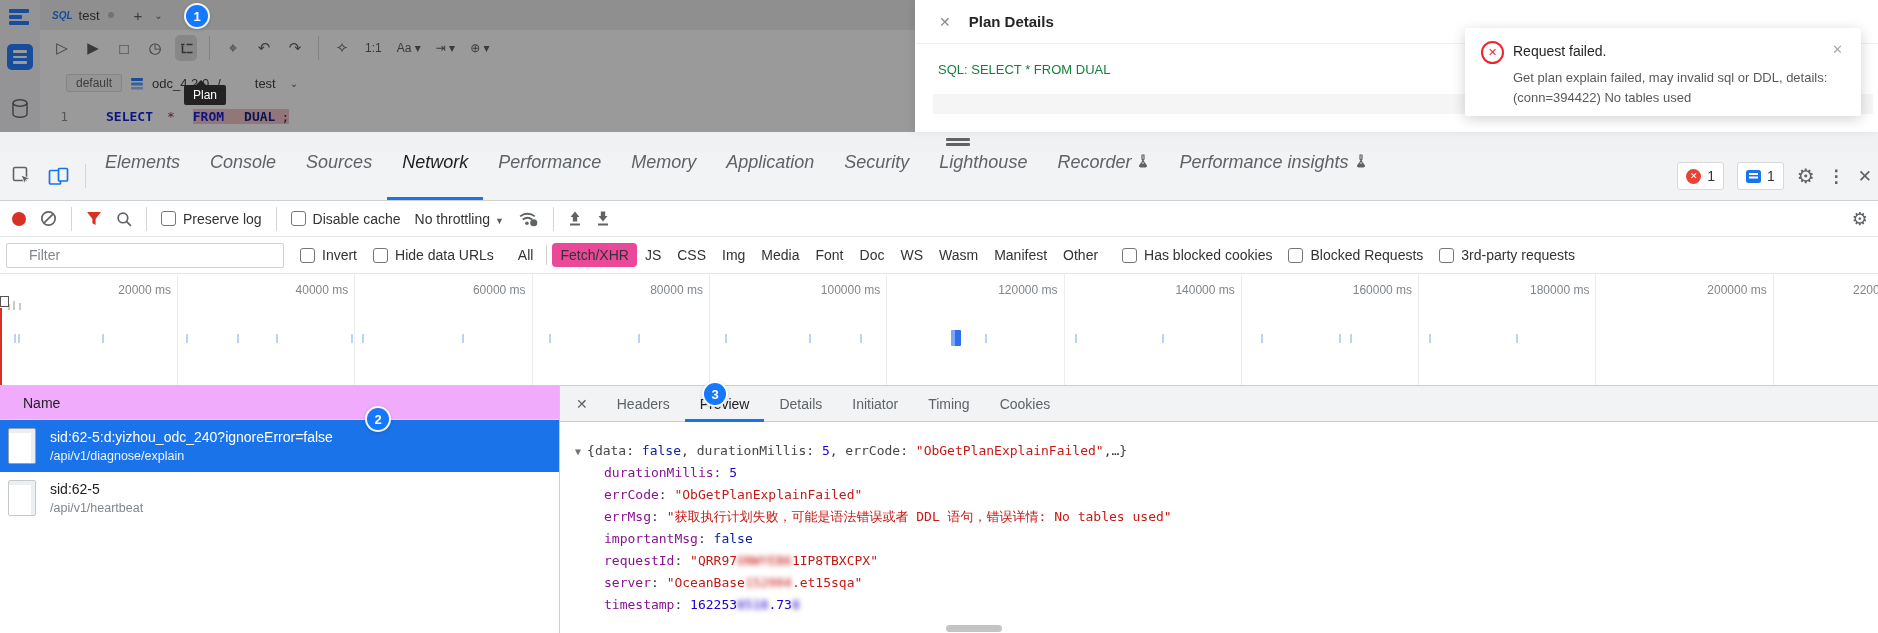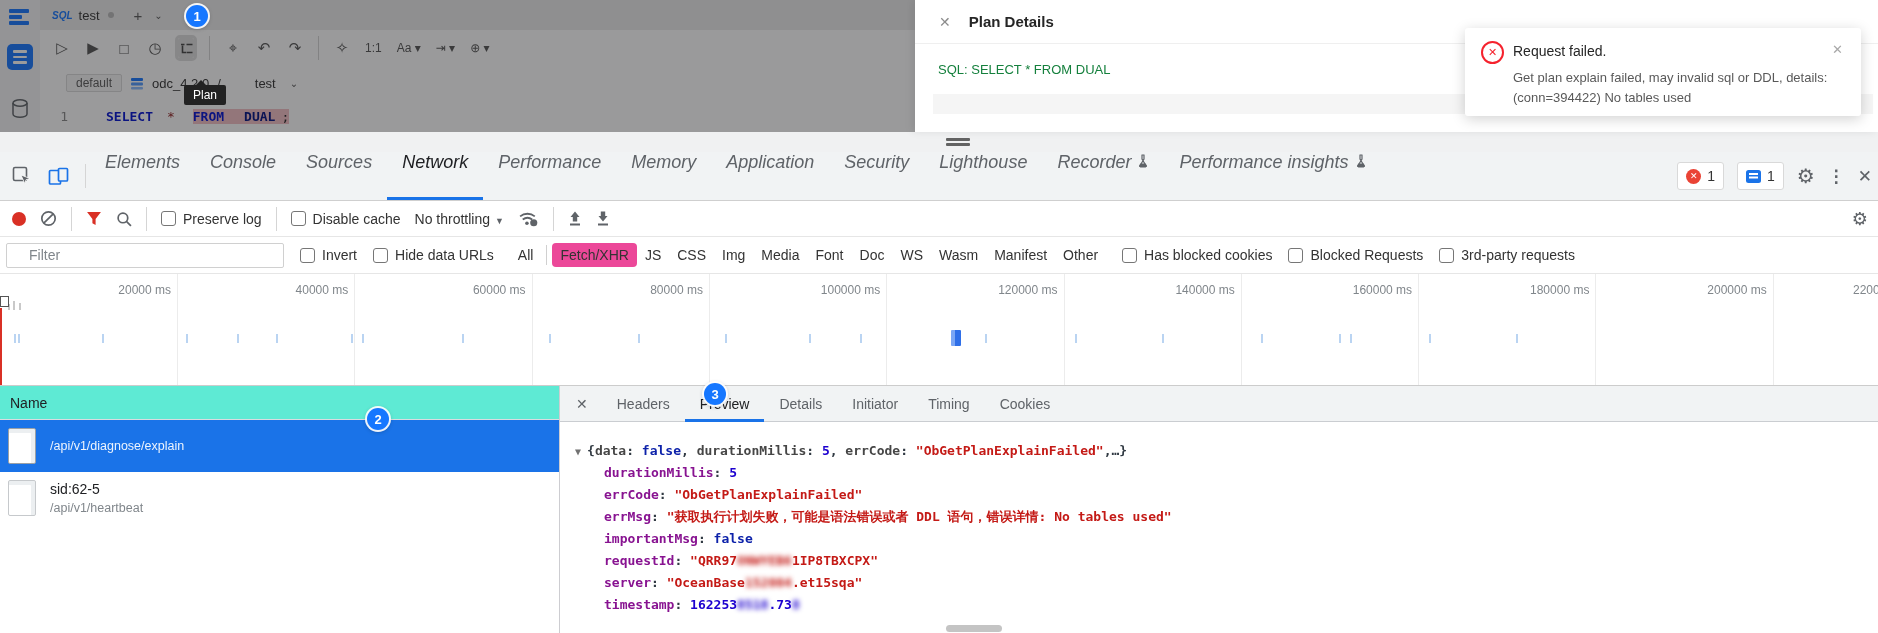--- a/index.html
+++ b/index.html
@@ -82,36 +82,36 @@
   .tl-grid{position:absolute;top:0;width:1px;height:112px;background:#ececec;}
   .tl-label{position:absolute;top:9px;width:120px;text-align:right;font-size:12px;color:#80868b;white-space:nowrap;}
   .tl-label.edge{width:auto;text-align:left;}
   .tl-tick{position:absolute;top:60px;width:2px;height:9px;background:#aecdf0;opacity:0.85;}
   #tl-bar{position:absolute;left:951px;top:56px;width:10px;height:16px;border-radius:1px;background:linear-gradient(90deg,#7aa6f5 0 38%,#2f6fe8 38%);}
   #tl-redline{position:absolute;left:0;top:34px;width:2px;height:78px;background:#d93025;}
   #tl-handle{position:absolute;left:0;top:22px;width:9px;height:11px;background:#fff;border:1px solid #555;box-sizing:border-box;}
   .dust{position:absolute;width:2px;background:#c9c9c9;}
   
   #reqlist{left:0;top:386px;width:560px;height:247px;background:#fff;border-right:1px solid #cdcdd1;box-sizing:border-box;}
-  #list-header{position:absolute;left:0;top:0;right:0;height:34px;background:#5eead4;border-bottom:1px solid #dadce0;display:flex;align-items:center;padding-left:10px;box-sizing:border-box;font-size:14px;color:#202124;}
+  #list-header{position:absolute;left:0;top:0;right:0;height:34px;background:#f0abfc;border-bottom:1px solid #dadce0;display:flex;align-items:center;padding-left:23px;box-sizing:border-box;font-size:14px;color:#202124;}
   .nrow{position:absolute;left:0;right:0;height:52px;display:flex;align-items:center;gap:14px;padding-left:8px;box-sizing:border-box;}
   .nrow.sel{background:#1a73e8;}
   .doc{width:26px;height:34px;background:#fff;border:1px solid #9aa0a6;border-radius:2px;box-shadow:inset -4px 4px 0 #eceff1;}
   .nrow:not(.sel) .doc{border-color:#c6c9cc;}
   .ntitle{font-size:14px;color:#202124;line-height:20px;}
   .npath{font-size:12.5px;color:#80868b;line-height:18px;}
   .nrow.sel .ntitle{color:#fff;}
   .nrow.sel .npath{color:rgba(255,255,255,0.92);}
   #pane{left:560px;top:386px;width:1318px;height:247px;background:#fff;}
   #pane-tabs{position:absolute;left:0;top:0;right:0;height:36px;background:#f1f3f4;border-bottom:1px solid #cacdd1;display:flex;align-items:center;box-sizing:border-box;}
   #pane-close{padding:0 14px 0 16px;color:#5f6368;font-size:14px;}
   .ptab{padding:0 15px;font-size:14px;color:#5f6368;height:36px;line-height:36px;}
   .ptab.active{color:#202124;box-shadow:inset 0 -3px 0 #1a73e8;}
   #preview{position:absolute;left:15px;top:54px;font-family:"DejaVu Sans Mono","DejaVu Sans",monospace;font-size:13px;white-space:nowrap;}
-  .pline{line-height:22px;height:22px;font-weight:bold;}
+  .pline{line-height:22px;height:22px;}
   .ind1{margin-left:29px;}
   .seg.plain{color:#303942;}
   .seg.skey{color:#464646;}
   .seg.key{color:#881391;}
   .seg.bool{color:#0d22aa;}
   .seg.num{color:#1c00cf;}
   .seg.str{color:#c41a16;}
   .seg.caret{color:#727272;font-size:10px;}
   .seg.blur{filter:blur(2.5px);}
   #hscroll{position:absolute;left:386px;bottom:1px;width:56px;height:7px;background:#c4c4c4;border-radius:4px;}
@@ -417,20 +417,21 @@
     </div>
 
   <div class="abs" id="reqlist">
     <div id="list-header">
         <span>Name</span>
       </div>
     <div id="req-rows">
         <div class="nrow sel" style="top: 34px;">
           <span class="doc"></span>
           <div>
+            <div class="ntitle">sid:62-5:d:yizhou_odc_240?ignoreError=false</div>
             <div class="npath">/api/v1/diagnose/explain</div>
           </div>
         </div>
         <div class="nrow" style="top: 86px;">
           <span class="doc"></span>
           <div>
             <div class="ntitle">sid:62-5</div>
             <div class="npath">/api/v1/heartbeat</div>
           </div>
         </div>

